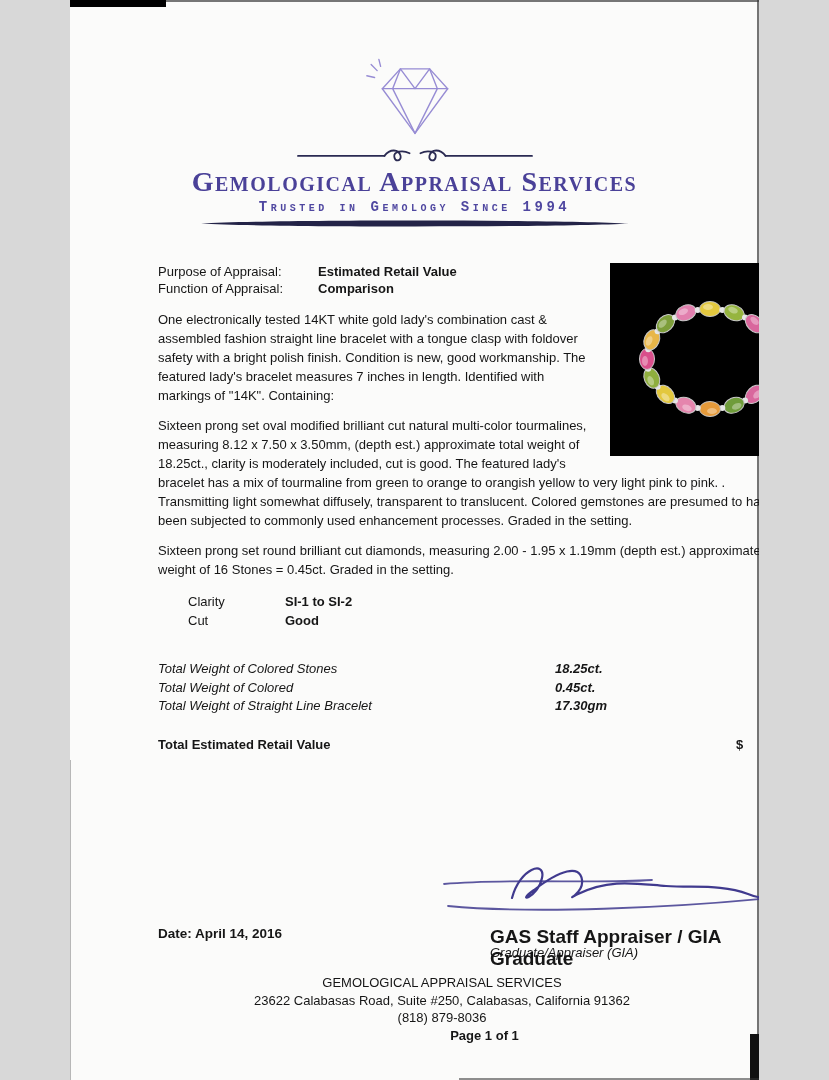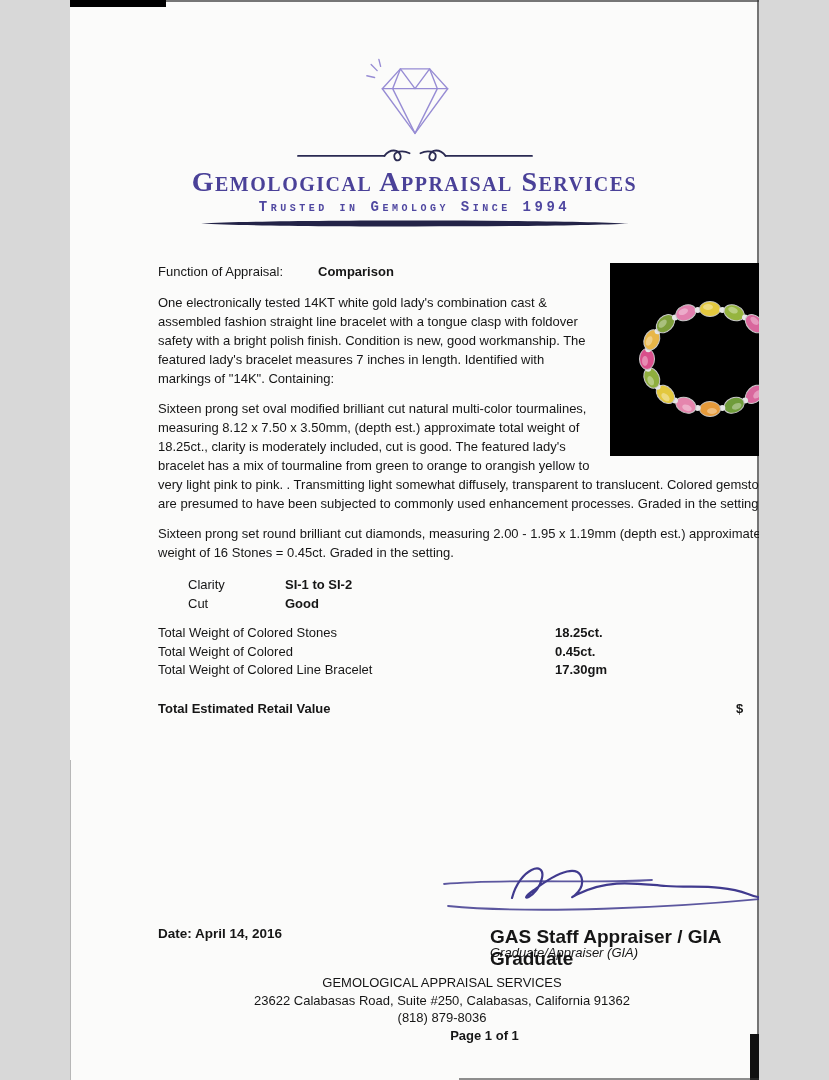--- a/index.html
+++ b/index.html
@@ -34,21 +34,21 @@
   .photo{float:right;margin:0 0 8px 12px;display:block;}
   .kv{display:flex;line-height:17px;}
   .kv-label{width:160px;flex:0 0 160px;}
   .b{font-weight:bold;}
   .it{font-style:italic;}
   .para{margin:13px 18px 0 0;}
   .para.tight{margin-top:11px;}
   .grading{margin:14px 0 0 30px;}
   .grow{display:flex;line-height:18.5px;}
   .glabel{width:97px;flex:0 0 97px;}
-  .totals{margin-top:11px;}
+  .totals{margin-top:30px;font-style:italic;}
   .trow{display:flex;line-height:18.5px;}
   .tlabel{width:397px;flex:0 0 397px;}
   .grand{position:relative;margin-top:19px;height:19px;line-height:19px;}
   .grand .currency{position:absolute;left:578px;top:0;}
   .grand .amount{position:absolute;left:602px;top:0;}
   
   .signature{position:absolute;left:372px;top:854px;}
   .date-line{position:absolute;left:88px;top:926px;font-size:13.5px;}
   .appraiser-name{position:absolute;left:420px;top:926px;font-size:19px;}
   .appraiser-title{position:absolute;left:420px;top:945px;font-size:13px;}
@@ -167,20 +167,24 @@
         <circle cx="152.38258557506035" cy="68.22148834901989" r="3" fill="#e6e6e6"></circle>
         <g transform="translate(158.20441054821106 76.86582838174547) rotate(427.49999999999994)">
           <ellipse rx="10.5" ry="7.5" fill="#e0a93c" stroke="#c9c9c9" stroke-width="1"></ellipse>
           <ellipse rx="5" ry="3" cx="-2" cy="-2" fill="#ffffff" opacity="0.35"></ellipse>
         </g>
         <circle cx="161.7894726654035" cy="86.24548389919356" r="3" fill="#e6e6e6"></circle>
       </svg>
 
     <div class="kv-rows">
       <div class="kv">
+        <span class="kv-label">Purpose of Appraisal:</span>
+        <span class="kv-value b">Estimated Retail Value</span>
+      </div>
+      <div class="kv">
         <span class="kv-label">Function of Appraisal:</span>
         <span class="kv-value b">Comparison</span>
       </div>
     </div>
 
     <p class="para">One electronically tested 14KT white gold lady's combination cast &amp; assembled fashion straight line bracelet with a tongue clasp with foldover safety with a bright polish finish. Condition is new, good workmanship. The featured lady's bracelet measures 7 inches in length. Identified with markings of "14K".  Containing:</p>
     <p class="para tight">Sixteen prong set oval modified brilliant cut natural multi-color tourmalines, measuring 8.12 x 7.50 x 3.50mm, (depth est.) approximate total weight of 18.25ct., clarity is moderately included, cut is good. The featured lady's bracelet has a mix of tourmaline from green to orange to orangish yellow to very light pink to pink. . Transmitting light somewhat diffusely, transparent to translucent. Colored gemstones are presumed to have been subjected to commonly used enhancement processes. Graded in the setting.</p>
     <p class="para tight">Sixteen prong set round brilliant cut diamonds, measuring 2.00 - 1.95 x 1.19mm (depth est.) approximate total weight of 16 Stones = 0.45ct. Graded in the setting.</p>
 
     <div class="grading">
@@ -197,21 +201,21 @@
     <div class="totals">
       <div class="trow">
         <span class="tlabel">Total Weight of Colored Stones</span>
         <span class="tvalue b">18.25ct.</span>
       </div>
       <div class="trow">
         <span class="tlabel">Total Weight of Colored</span>
         <span class="tvalue b">0.45ct.</span>
       </div>
       <div class="trow">
-        <span class="tlabel">Total Weight of Colored Line Bracelet</span>
+        <span class="tlabel">Total Weight of Straight Line Bracelet</span>
         <span class="tvalue b">17.30gm</span>
       </div>
     </div>
 
     <div class="grand">
       <span class="b">Total Estimated Retail Value</span>
       <span class="currency b">$</span>
       <span class="amount b">4895.00</span>
     </div>
   </main>

